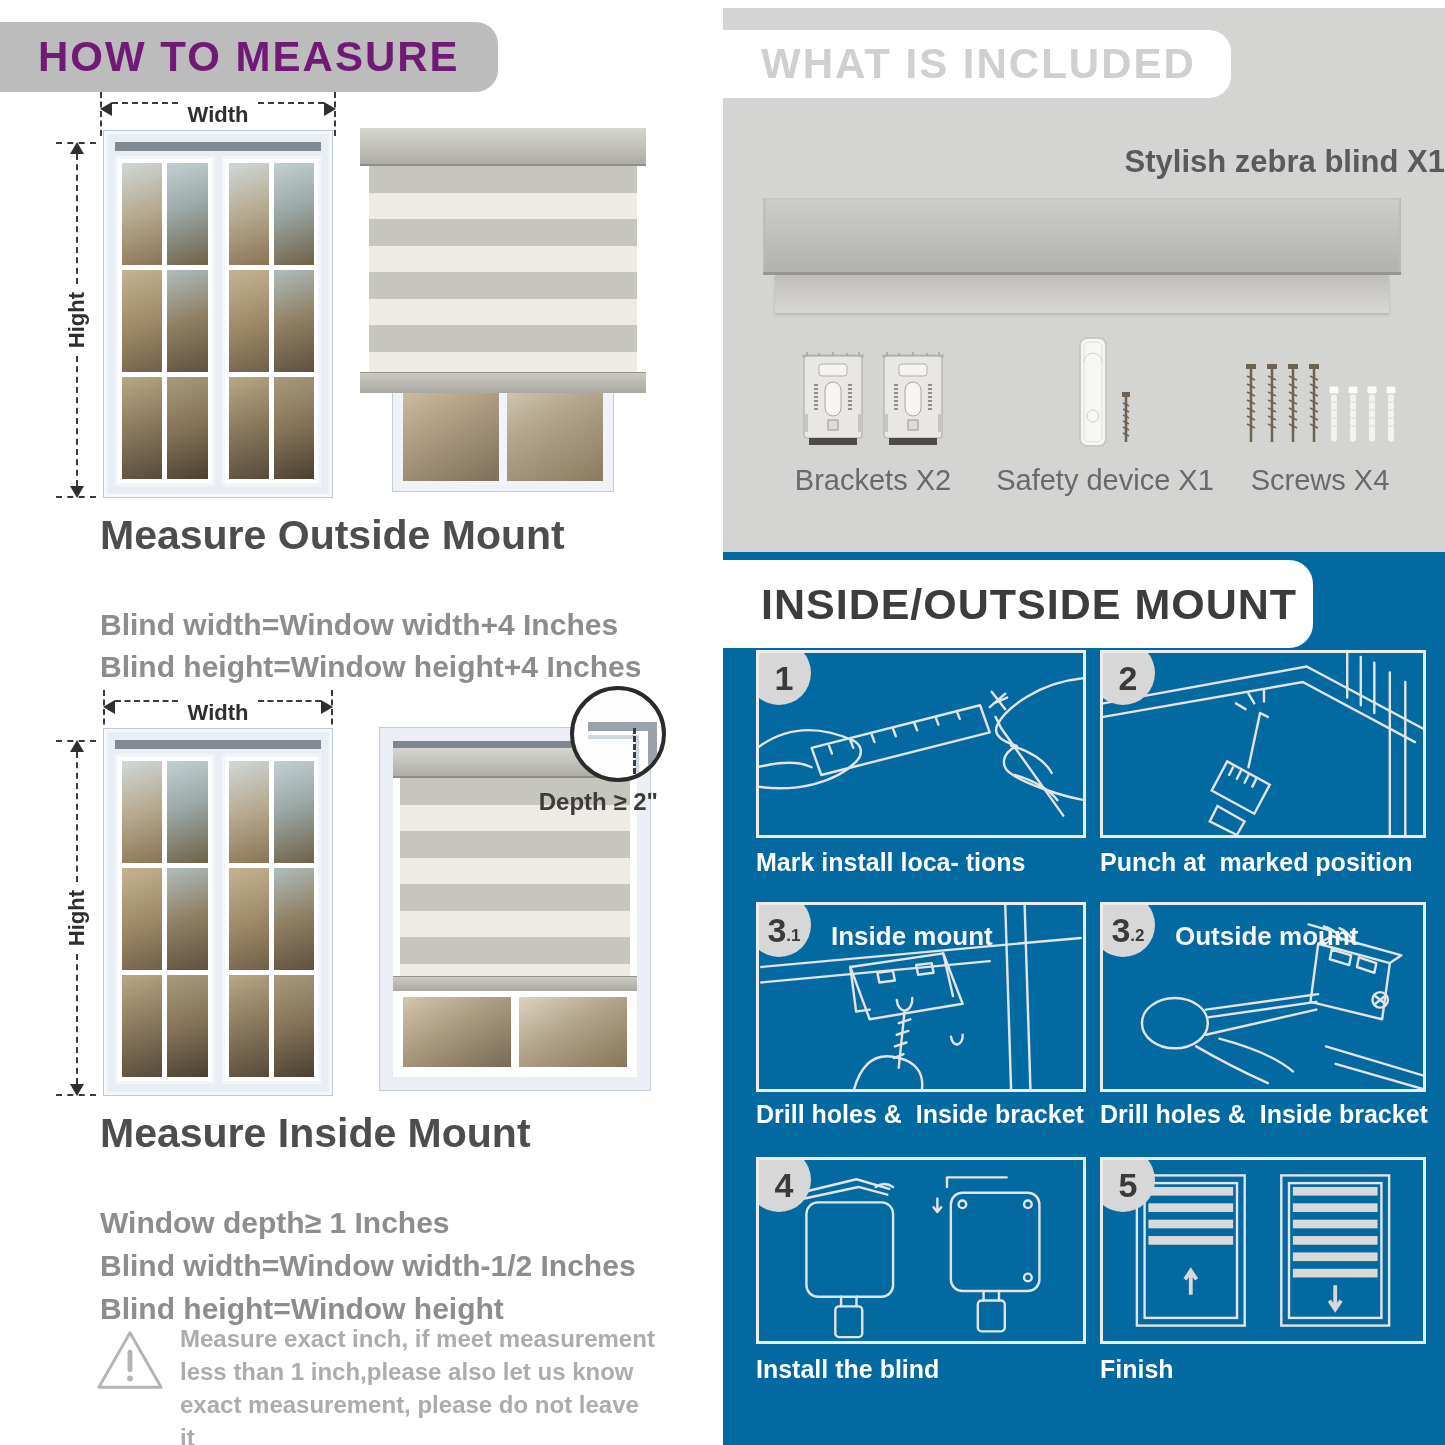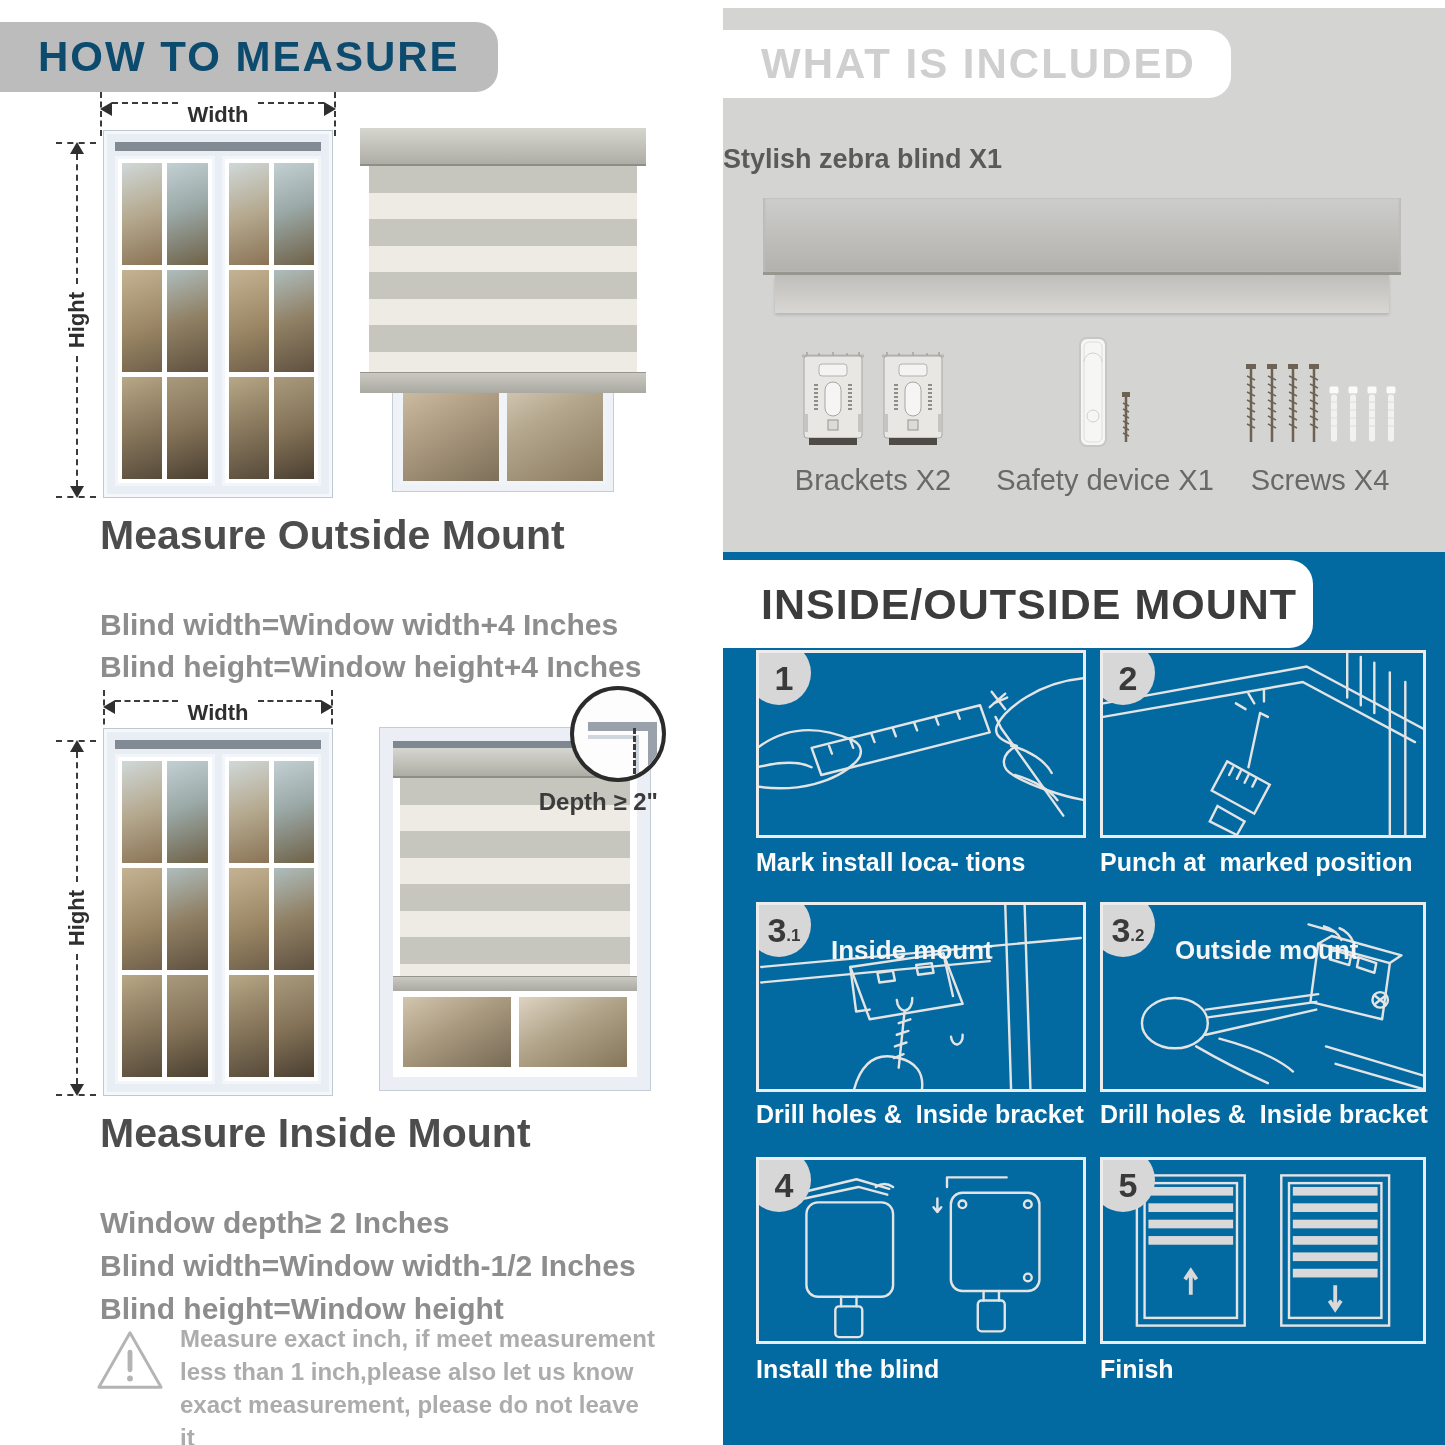--- a/index.html
+++ b/index.html
@@ -3,21 +3,21 @@
 <meta charset="utf-8">
 <style>
   html,body{margin:0;padding:0;background:#fff;}
   .canvas{position:relative;width:1445px;height:1445px;background:#fff;overflow:hidden;
           font-family:"Liberation Sans","DejaVu Sans",sans-serif;}
   .abs{position:absolute;}
 
   
   .hdr-left{left:0;top:22px;width:498px;height:70px;background:#bcbcbc;border-radius:0 22px 22px 0;
     display:flex;align-items:center;padding-left:38px;box-sizing:border-box;}
-  .hdr-left span{font-size:42px;font-weight:bold;color:#0c4a6e;letter-spacing:2px;}
+  .hdr-left span{font-size:42px;font-weight:bold;color:#701a75;letter-spacing:2px;}
 
   .sec-title{font-size:41px;font-weight:bold;color:#4d4d4d;}
   .formula{font-size:30px;font-weight:bold;color:#8d8d8d;margin-top:43px;}
 
   
   .harrow{display:flex;align-items:flex-start;height:26px;}
   .harrow .dash{flex:1;border-top:2px dashed #3a3a3a;height:0;}
   .harrow .lbl{font-size:22px;font-weight:bold;color:#2f2f2f;padding:0 10px;}
   .tri{width:0;height:0;border:7px solid transparent;}
   .tri.l{border-right:12px solid #2f2f2f;border-left:0;}
@@ -77,43 +77,43 @@
   .mdash{position:absolute;left:59px;top:38px;height:46px;border-left:3px dashed #3c3c3c;}
   .depth-lbl{font-size:24px;font-weight:bold;color:#3b3b3b;}
 
   .warn-text{font-size:24px;line-height:33px;color:#acacac;font-weight:bold;}
 
   
   .inc-sec{left:723px;top:8px;width:722px;height:544px;background:#d4d4d3;}
   .hdr-inc{position:absolute;left:0;top:22px;width:508px;height:68px;background:#fff;
     border-radius:0 22px 22px 0;display:flex;align-items:center;padding-left:38px;box-sizing:border-box;}
   .hdr-inc span{font-size:42px;font-weight:bold;color:#cfcfcf;letter-spacing:2px;}
-  .blind-name{position:absolute;left:0;top:136px;width:100%;text-align:left;
-    font-size:27px;font-weight:bold;color:#5a5a5a;}
+  .blind-name{position:absolute;left:0;top:136px;width:100%;text-align:right;
+    font-size:31px;font-weight:bold;color:#5a5a5a;}
   .rail1{position:absolute;left:40px;top:190px;width:638px;height:74px;
     background:linear-gradient(180deg,#cdcdcb,#b2b1ad);border-bottom:3px solid #97968f;
     box-shadow:inset 2px 0 2px #bdbcb8, inset -2px 0 2px #bdbcb8;}
   .rail2{position:absolute;left:52px;top:267px;width:614px;height:38px;
     background:linear-gradient(180deg,#bfbeba,#d8d7d3);box-shadow:0 2px 3px rgba(0,0,0,.15);}
   .item{position:absolute;top:320px;}
   .item .icons{height:124px;display:flex;align-items:flex-end;justify-content:center;gap:12px;}
   .ilabel{text-align:center;font-size:29px;font-weight:normal;color:#696969;margin-top:12px;white-space:nowrap;}
 
   
   .mount-sec{left:723px;top:552px;width:722px;height:893px;background:#0369a1;}
   .hdr-mnt{position:absolute;left:0;top:8px;width:590px;height:88px;background:#fff;
     border-radius:0 24px 24px 0;display:flex;align-items:center;padding-left:38px;box-sizing:border-box;}
   .hdr-mnt span{font-size:43px;font-weight:bold;color:#3c3c3c;letter-spacing:1px;}
   .panel{position:absolute;border:3px solid #ececec;overflow:hidden;box-sizing:border-box;}
   .panel svg{position:absolute;left:0;top:0;width:100%;height:100%;}
   .badge{position:absolute;left:-12px;top:-12px;width:64px;height:64px;border-radius:50%;
     background:#d7d7d7;display:flex;align-items:center;justify-content:center;z-index:2;}
   .badge b{font-size:34px;color:#3a3a3a;padding:10px 0 0 10px;}
   .badge i{font-style:normal;font-size:17px;font-weight:bold;color:#3a3a3a;padding-top:22px;}
-  .inlabel{position:absolute;left:72px;top:16px;font-size:26px;font-weight:bold;color:#f5f5f5;z-index:2;margin-top:14px;}
+  .inlabel{position:absolute;left:72px;top:16px;font-size:26px;font-weight:bold;color:#f5f5f5;z-index:2;}
   .cap{position:absolute;width:340px;font-size:25px;font-weight:bold;color:#fdfdfd;white-space:pre-wrap;}
 </style>
 </head>
 <body>
 
 <div class="canvas">
 
   <div class="abs hdr-left">
     <span>HOW TO MEASURE</span>
   </div>
@@ -230,21 +230,21 @@
   </div>
 
   <div class="abs mag" style="left:570px;top:686px;">
     <div class="mL1"></div>
     <div class="mL2"></div>
     <div class="mdash"></div>
   </div>
   <div class="abs depth-lbl" style="left:538px;top:788px;width:120px;text-align:right;">Depth ≥ 2"</div>
 
   <div class="abs sec-title" style="left:100px;top:1110px;">Measure Inside Mount</div>
-  <div class="abs formula" style="left:100px;top:1163px;">Window depth≥ 2 Inches</div>
+  <div class="abs formula" style="left:100px;top:1163px;">Window depth≥ 1 Inches</div>
   <div class="abs formula" style="left:100px;top:1206px;">Blind width=Window width-1/2 Inches</div>
   <div class="abs formula" style="left:100px;top:1249px;">Blind height=Window height</div>
 
   <div class="abs" style="left:95px;top:1326px;width:70px;height:68px;">
     <svg viewBox="0 0 72 68" width="70" height="68">
       <path d="M36,6 L68,62 L4,62 Z" fill="none" stroke="#b4b4b4" stroke-width="3" stroke-linejoin="round"></path>
       <path d="M36,26 V44" stroke="#b4b4b4" stroke-width="5" stroke-linecap="round"></path>
       <circle cx="36" cy="53" r="3" fill="#b4b4b4"></circle>
     </svg>
   </div>

